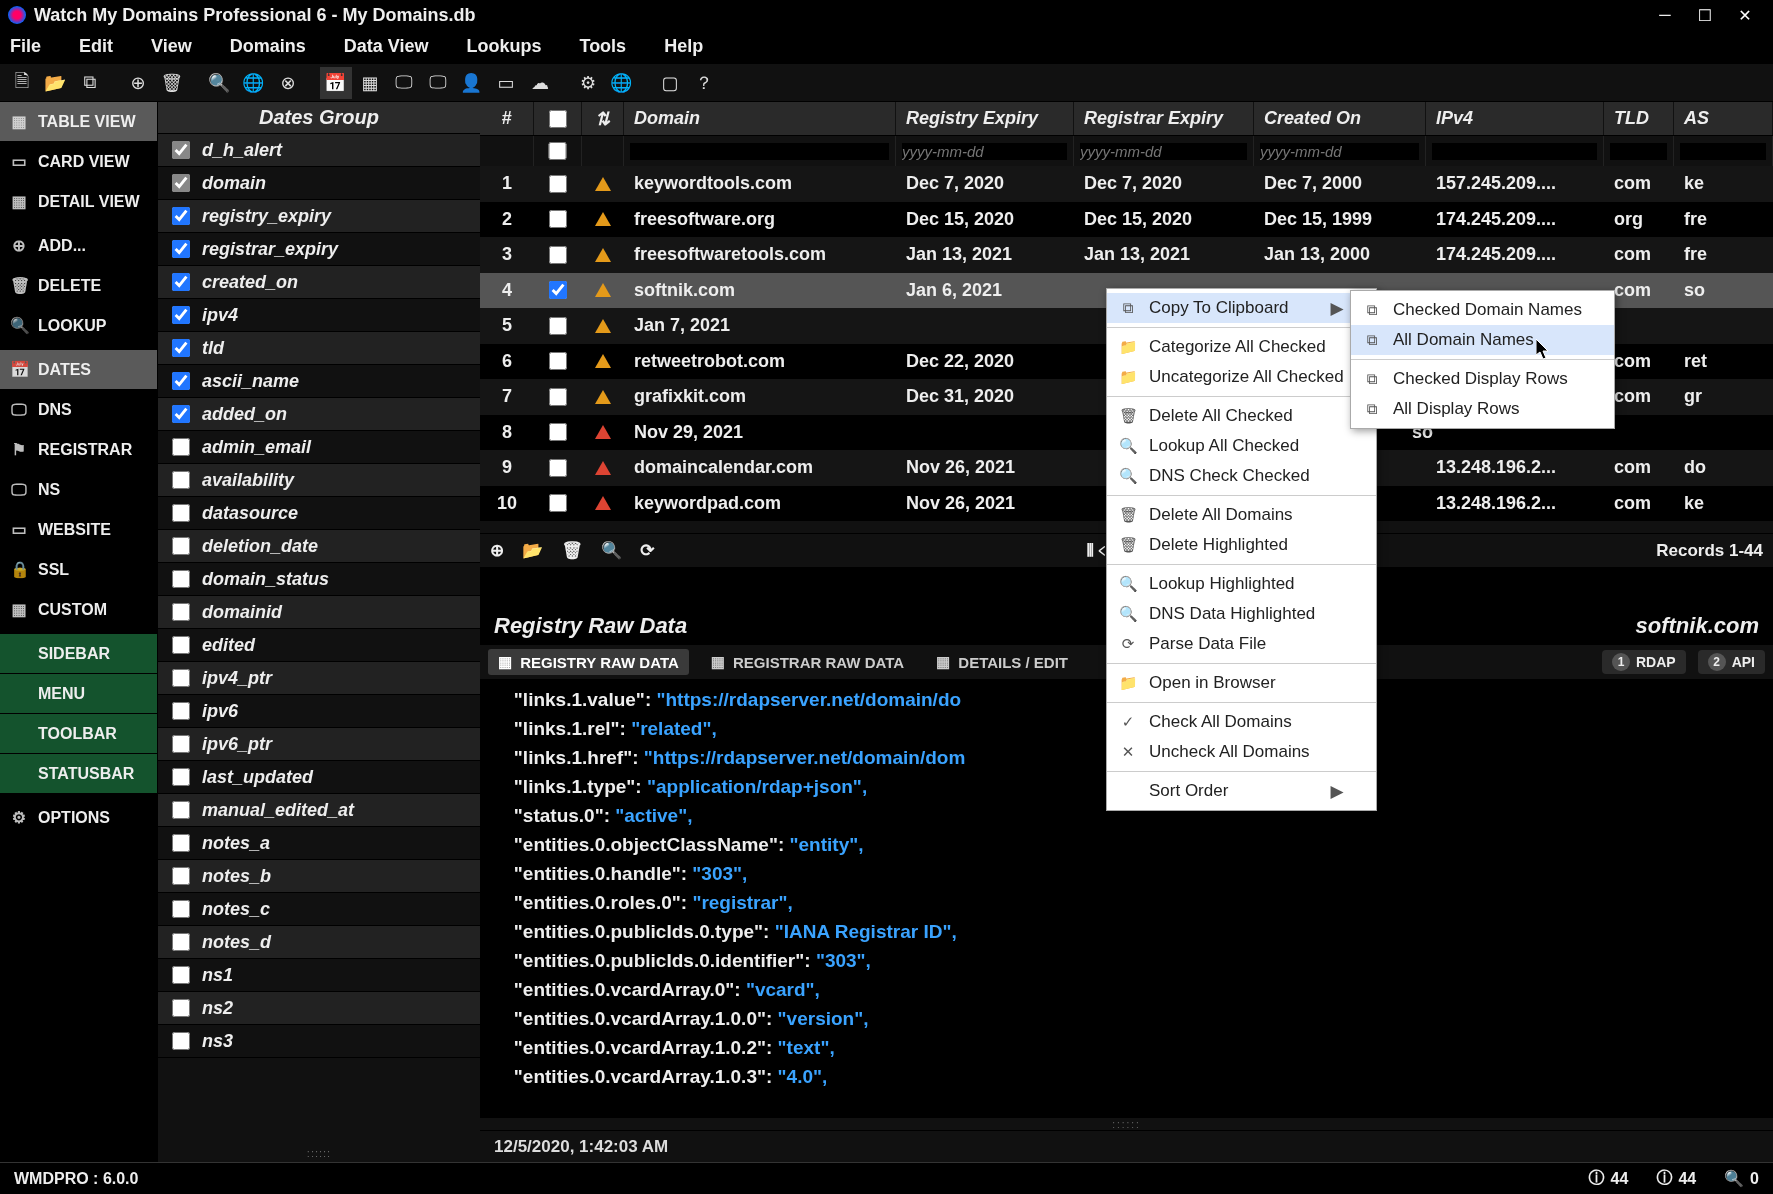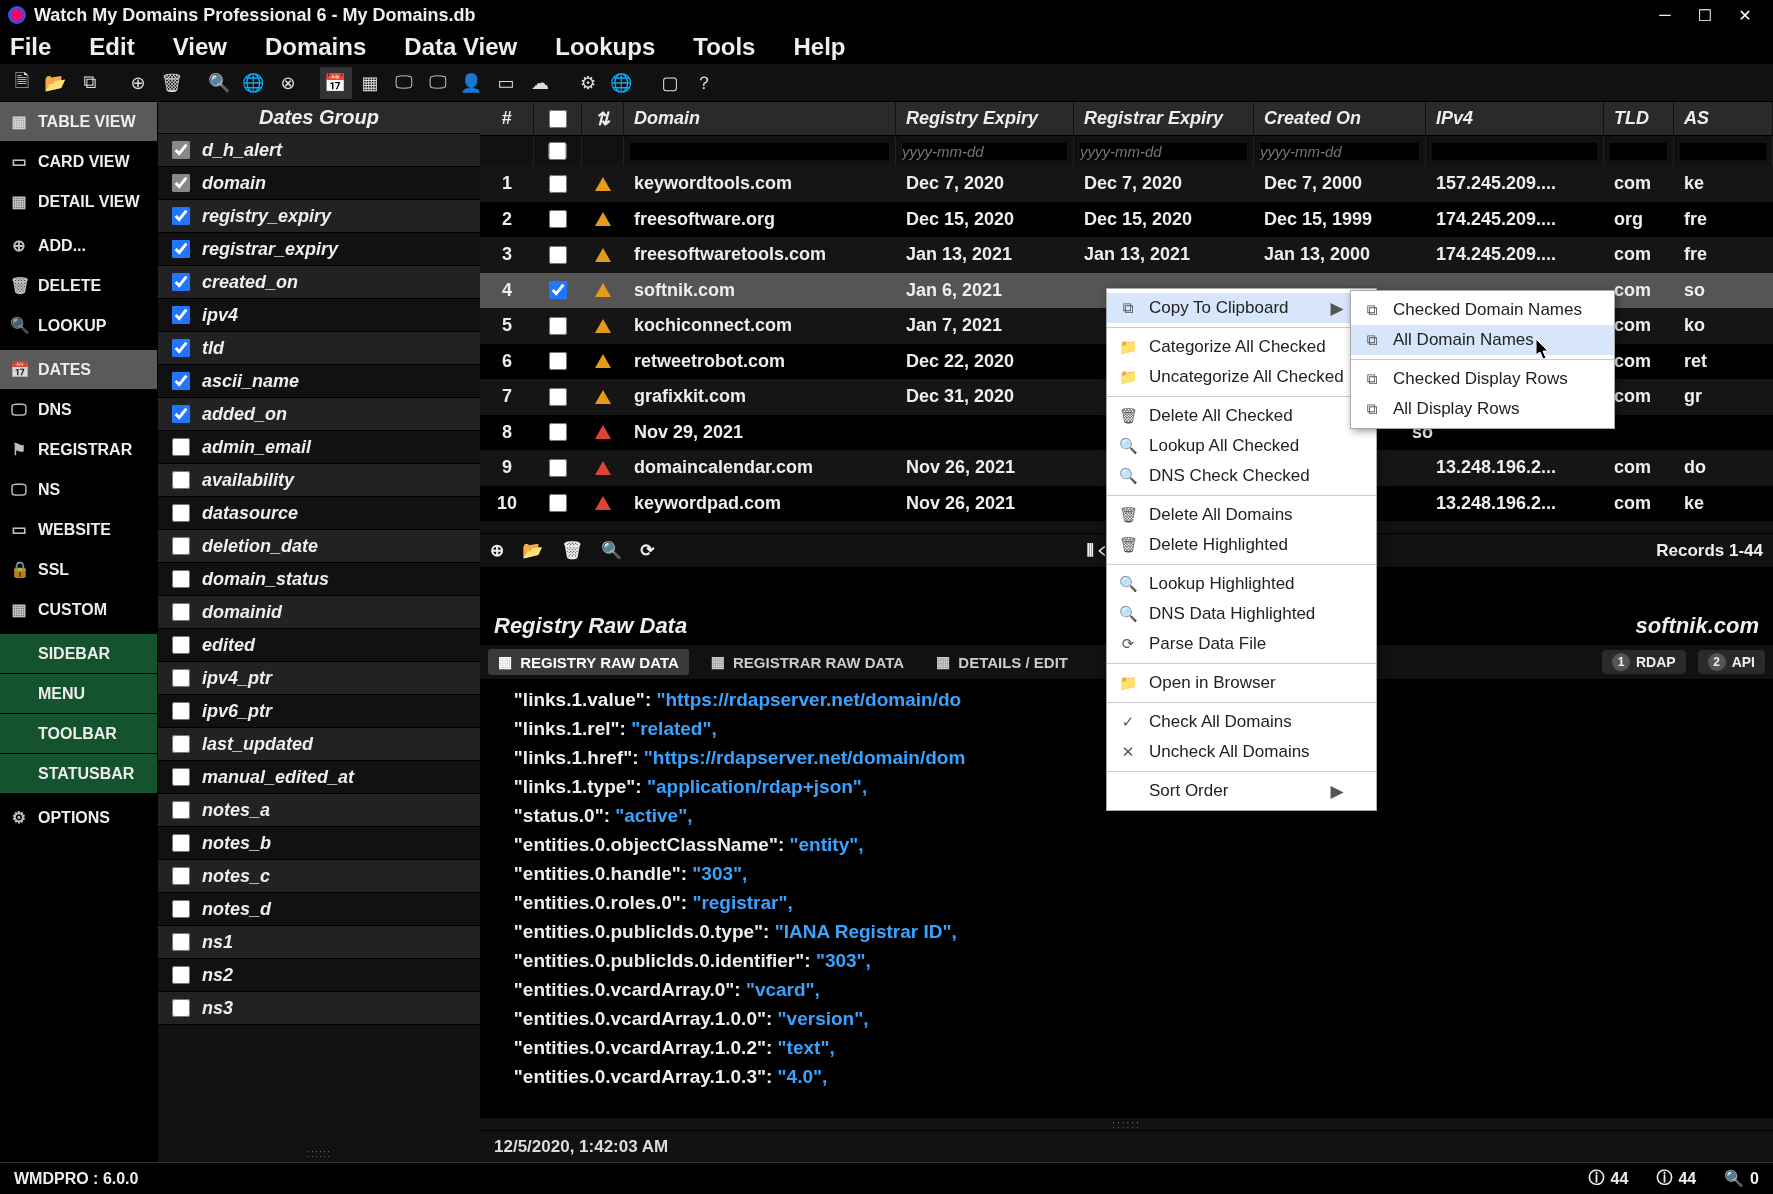--- a/index.html
+++ b/index.html
@@ -1,21 +1,21 @@
 <!DOCTYPE html>
 <html><head>
 <meta charset="utf-8">
 <style>
 *{box-sizing:border-box;margin:0;padding:0;font-family:-apple-system,"Segoe UI",Arial,sans-serif;user-select:none}
 html,body{width:1773px;height:1194px;background:#1a1a1a;color:#eee;overflow:hidden;font-size:17px}
 .titlebar{height:30px;background:#000;display:flex;align-items:center;padding:0 8px}
 .titlebar .logo{width:18px;height:18px;border-radius:50%;background:radial-gradient(circle,#f06 30%,#06f 70%);margin-right:8px}
 .titlebar .title{font-weight:700;font-size:18px;flex:1}
 .titlebar .wbtn{width:40px;height:26px;display:flex;align-items:center;justify-content:center;color:#fff;font-size:16px}
-.menubar{height:34px;background:#000;display:flex;align-items:center;padding:0 10px;gap:38px;font-weight:700;font-size:24px;border-bottom:1px solid #000}
+.menubar{height:34px;background:#000;display:flex;align-items:center;padding:0 10px;gap:38px;font-weight:700;font-size:18px;border-bottom:1px solid #000}
 .toolbar{height:38px;background:#111;display:flex;align-items:center;padding:0 6px;gap:2px;border-bottom:1px solid #000}
 .toolbar .tbtn{width:32px;height:32px;display:flex;align-items:center;justify-content:center;color:#ddd;font-size:18px}
 .toolbar .sep{width:12px}
 .toolbar .tbtn.active{background:#333}
 .body{display:flex;height:calc(100% - 30px - 34px - 38px - 32px)}
 .leftnav{width:158px;background:#000;display:flex;flex-direction:column;border-right:1px solid #000}
 .ln-item{height:40px;display:flex;align-items:center;padding:0 10px;gap:10px;font-weight:700;font-size:16px;color:#eee;border-bottom:1px solid #000}
 .ln-item.active{background:#5a5a5a}
 .ln-item.toggle{background:#14532d}
 .ln-item .ic{width:18px;text-align:center;opacity:.8}
@@ -276,20 +276,24 @@
         <div class="colrow">
           <input type="checkbox" style="">
           <span>edited</span>
         </div>
         <div class="colrow">
           <input type="checkbox" style="">
           <span>ipv4_ptr</span>
         </div>
         <div class="colrow">
           <input type="checkbox" style="">
+          <span>ipv6</span>
+        </div>
+        <div class="colrow">
+          <input type="checkbox" style="">
           <span>ipv6_ptr</span>
         </div>
         <div class="colrow">
           <input type="checkbox" style="">
           <span>last_updated</span>
         </div>
         <div class="colrow">
           <input type="checkbox" style="">
           <span>manual_edited_at</span>
         </div>
@@ -437,21 +441,20 @@
           <div class="td c-asc">so</div>
         </div>
         <div class="trow">
           <div class="td c-num">5</div>
           <div class="td c-chk">
             <input type="checkbox" style="">
           </div>
           <div class="td c-warn">
             <span class="wic y"></span>
           </div>
-          <div class="td c-dom">kochiconnect.com</div>
           <div class="td c-reg">Jan 7, 2021</div>
           <div class="td c-rar"></div>
           <div class="td c-cre"></div>
           <div class="td c-ip"></div>
           <div class="td c-tld">com</div>
           <div class="td c-asc">ko</div>
         </div>
         <div class="trow">
           <div class="td c-num">6</div>
           <div class="td c-chk">

